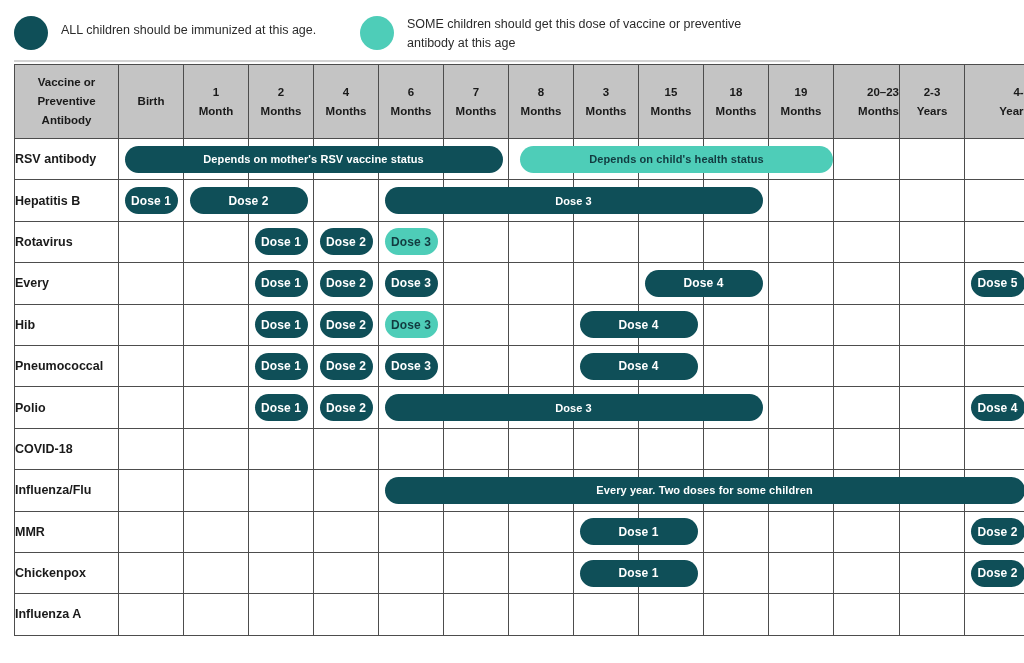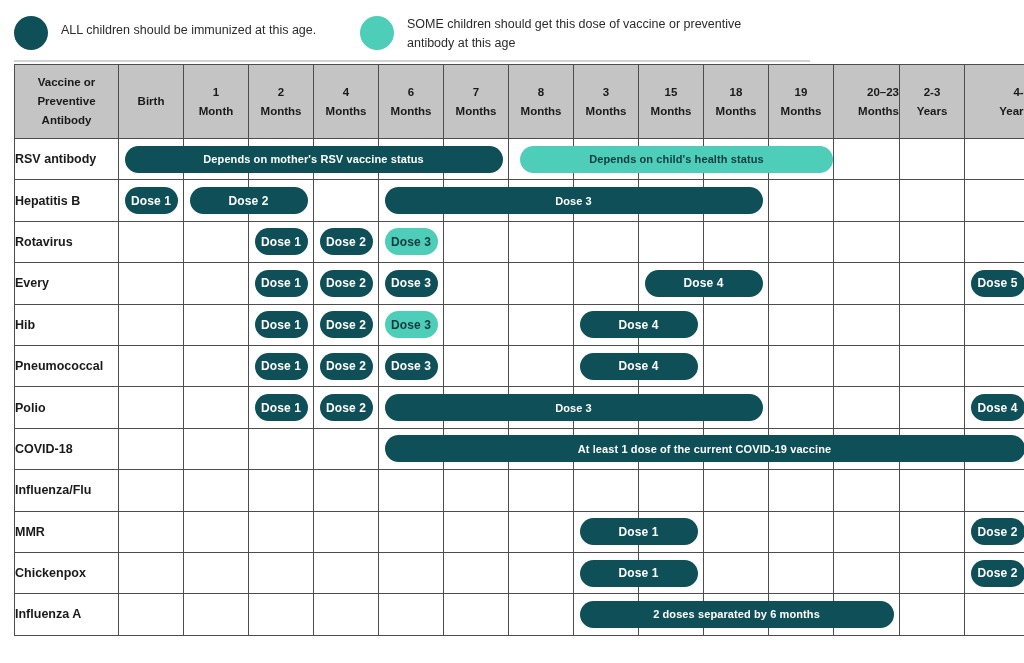--- a/index.html
+++ b/index.html
@@ -433,20 +433,19 @@
       <div class="pill light" style="left: 370.5px; top: 247.258px; width: 53px;">Dose 3</div>
       <div class="pill dark" style="left: 565.5px; top: 247.258px; width: 118px;">Dose 4</div>
       <div class="pill dark" style="left: 240.5px; top: 288.648px; width: 53px;">Dose 1</div>
       <div class="pill dark" style="left: 305.5px; top: 288.648px; width: 53px;">Dose 2</div>
       <div class="pill dark" style="left: 370.5px; top: 288.648px; width: 53px;">Dose 3</div>
       <div class="pill dark" style="left: 565.5px; top: 288.648px; width: 118px;">Dose 4</div>
       <div class="pill dark" style="left: 240.5px; top: 330.039px; width: 53px;">Dose 1</div>
       <div class="pill dark" style="left: 305.5px; top: 330.039px; width: 53px;">Dose 2</div>
       <div class="pill dark wide" style="left: 370.5px; top: 330.039px; width: 378px;">Dose 3</div>
       <div class="pill dark" style="left: 956.5px; top: 330.039px; width: 54px;">Dose 4</div>
-      <div class="pill dark wide" style="left: 370.5px; top: 371.43px; width: 640px;">At least 1 dose of the current COVID-19 vaccine</div>
+      <div class="pill dark wide" style="left: 370.5px; top: 412.82px; width: 640px;">Every year. Two doses for some children</div>
       <div class="pill dark" style="left: 565.5px; top: 454.211px; width: 118px;">Dose 1</div>
       <div class="pill dark" style="left: 956.5px; top: 454.211px; width: 54px;">Dose 2</div>
       <div class="pill dark" style="left: 565.5px; top: 495.602px; width: 118px;">Dose 1</div>
       <div class="pill dark" style="left: 956.5px; top: 495.602px; width: 54px;">Dose 2</div>
-      <div class="pill dark wide" style="left: 565.5px; top: 536.992px; width: 314px;">2 doses separated by 6 months</div>
     </div>
 </div>
 
 </body></html>

